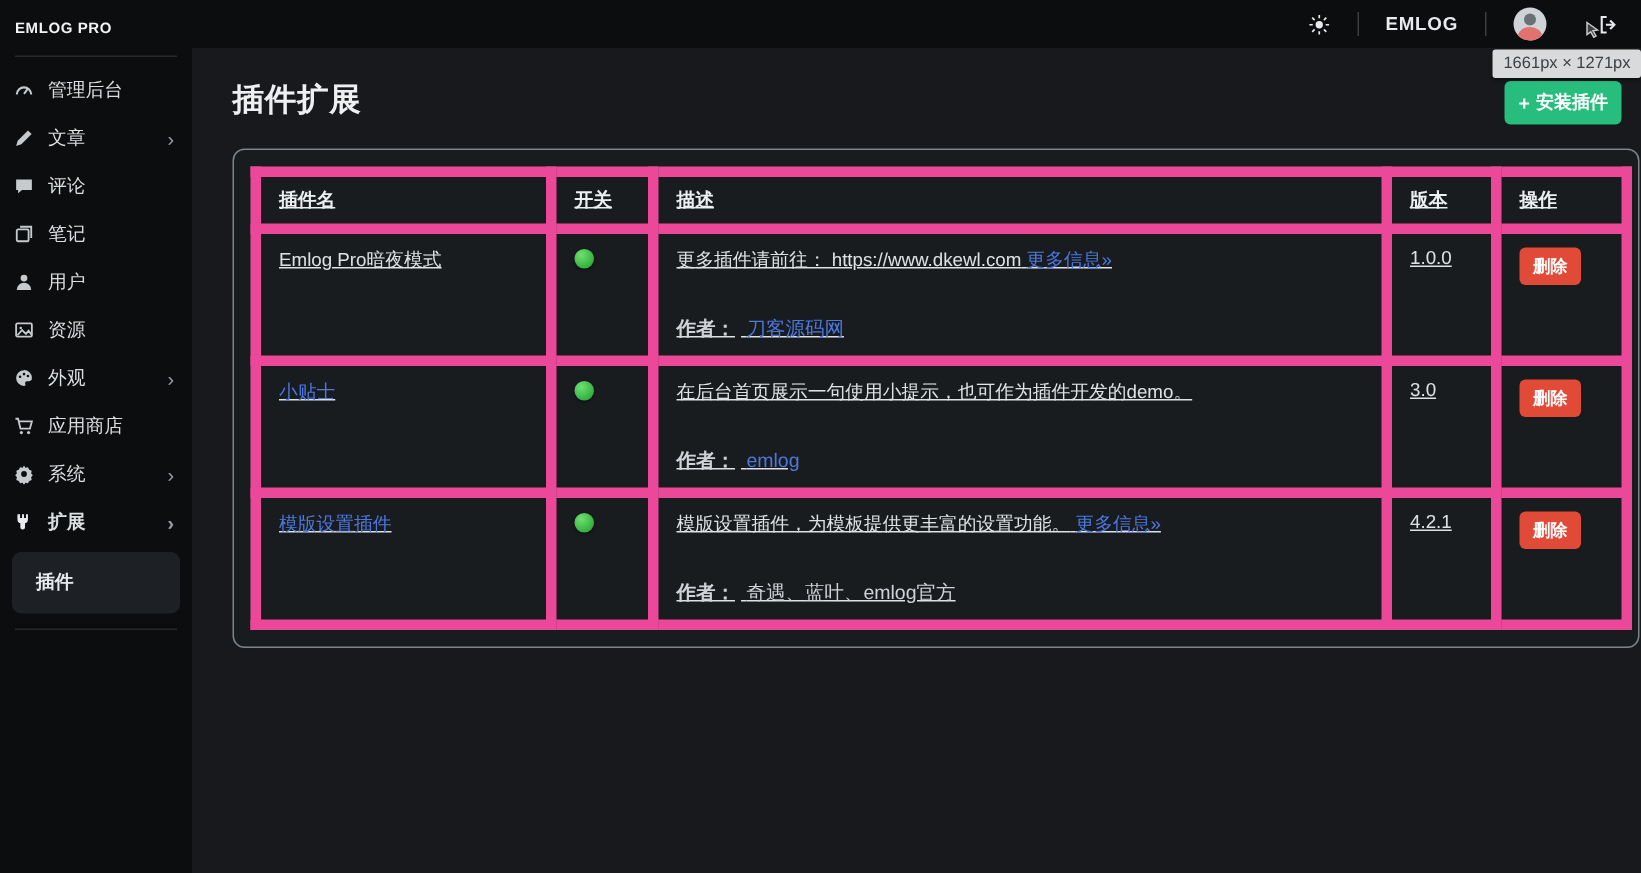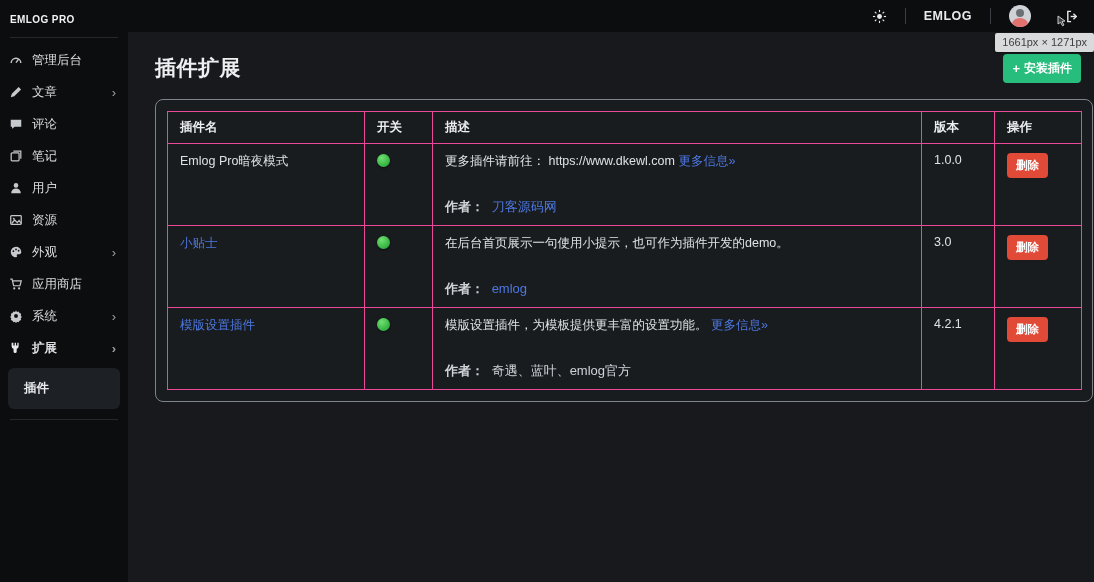--- a/index.html
+++ b/index.html
@@ -41,36 +41,36 @@
   .brand { font-size:12.5px; font-weight:bold; color:#e8eaed; letter-spacing:.5px; cursor:pointer; }
   .avatar {
     width:22px; height:22px; border-radius:50%; background:#cfd2d6; position:relative; overflow:hidden; cursor:pointer;
   }
   .avatar .head { position:absolute; left:7px; top:4px; width:8px; height:8px; border-radius:50%; background:#6b7075; }
   .avatar .bodyshape { position:absolute; left:3px; top:13px; width:16px; height:12px; border-radius:50% 50% 0 0; background:#e2726e; }
   .logout { margin-left:34px; }
 
   
   .content { flex:1; padding:20px 13px 0 27px; position:relative; }
-  .page-head { display:flex; align-items:center; justify-content:space-between; margin-bottom:16px; }
+  .page-head { display:flex; align-items:flex-start; justify-content:space-between; margin-bottom:16px; }
   .page-title { font-size:21px; font-weight:600; color:#edeff1; letter-spacing:.5px; }
   .install-btn {
     background:#27bd7c; color:#fff; border:none; border-radius:4px;
     font-size:12px; font-weight:bold; padding:6px 9px; cursor:pointer;
     display:inline-flex; align-items:center; gap:4px; margin-top:2px;
     font-family:"Liberation Sans","DejaVu Sans",sans-serif;
   }
   .install-btn .plus { font-size:13px; font-weight:bold; line-height:1; }
 
   .card {
     border:1px solid #7e848a; border-radius:8px; background:#191c1f;
     padding:11px; width:938px;
   }
   table { border-collapse:collapse; width:914px; table-layout:fixed; font-size:12.5px; }
-  th, td { border:1px solid #ec4899; text-align:left; vertical-align:top; }
+  th, td { border:7px solid #ec4899; text-align:left; vertical-align:top;text-decoration:underline; }
   th { padding:7px 12px; font-weight:bold; color:#eceef0; }
   td { padding:9px 12px; color:#dfe2e5; }
   col.c-name{width:197px;} col.c-switch{width:68px;} col.c-desc{width:489px;} col.c-ver{width:73px;} col.c-op{width:87px;}
   tbody td { height:48px; }
   a.tlink { color:#4d78e0; text-decoration:none; cursor:pointer; }
   .desc-main { margin-bottom:9px; }
   .author-line { font-size:13px; color:#cfd3d7;margin-top:28px; }
   .author-line .alabel { font-weight:bold; margin-right:4px; }
   .dot {
     display:inline-block; width:13px; height:13px; border-radius:50%;

